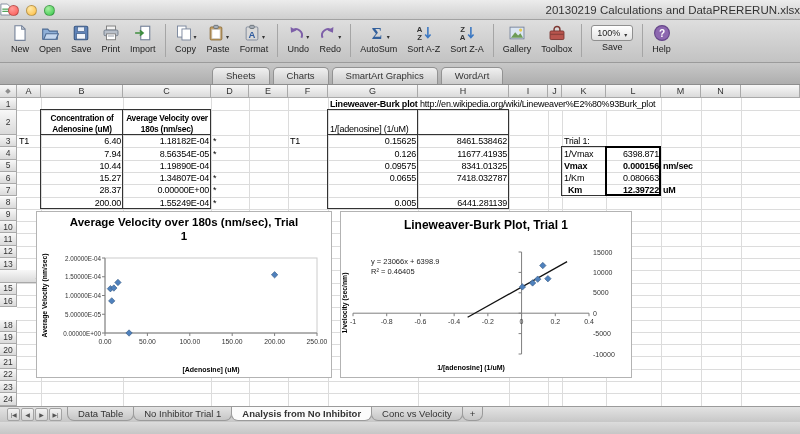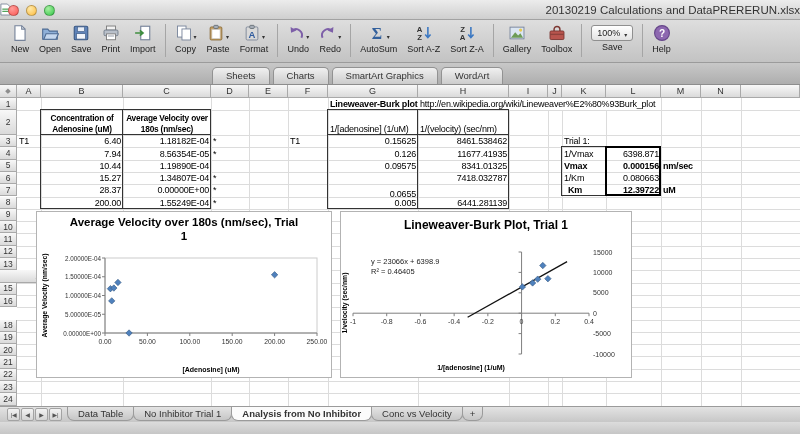--- a/index.html
+++ b/index.html
@@ -336,21 +336,20 @@
       <div class="hdr" style="left: 0px; top: 259.1px; width: 17px; height: 12.3px; font-size: 8.5px;">20</div>
       <div class="hdr" style="left: 0px; top: 271.4px; width: 17px; height: 12.3px; font-size: 8.5px;">21</div>
       <div class="hdr" style="left: 0px; top: 283.7px; width: 17px; height: 12.3px; font-size: 8.5px;">22</div>
       <div class="hdr" style="left: 0px; top: 296px; width: 17px; height: 12.3px; font-size: 8.5px;">23</div>
       <div class="hdr" style="left: 0px; top: 308.3px; width: 17px; height: 12.3px; font-size: 8.5px;">24</div>
       <div class="cell b" style="left: 328px; top: 13px; height: 12px; width: 90px;">Lineweaver-Burk plot</div>
       <div class="cell spill" style="left: 418px; top: 13px; height: 12px;">http://en.wikipedia.org/wiki/Lineweaver%E2%80%93Burk_plot</div>
       <div class="cell b wrap al-c" style="left: 41px; top: 25px; height: 25px; width: 82px;">Concentration of Adenosine (uM)</div>
       <div class="cell b wrap al-c" style="left: 123px; top: 25px; height: 25px; width: 88px;">Average Velocity over 180s (nm/sec)</div>
       <div class="cell" style="left: 328px; top: 25px; height: 25px; width: 90px;">1/[adenosine] (1/uM)</div>
-      <div class="cell" style="left: 418px; top: 25px; height: 25px; width: 91px;">1/(velocity) (sec/nm)</div>
       <div class="cell" style="left: 17px; top: 50px; height: 12.3px; width: 24px;">T1</div>
       <div class="cell al-r" style="left: 41px; top: 50px; height: 12.3px; width: 82px;">6.40</div>
       <div class="cell al-r" style="left: 123px; top: 50px; height: 12.3px; width: 88px;">1.18182E-04</div>
       <div class="cell" style="left: 211px; top: 50px; height: 12.3px; width: 38px;">*</div>
       <div class="cell" style="left: 288px; top: 50px; height: 12.3px; width: 40px;">T1</div>
       <div class="cell al-r" style="left: 328px; top: 50px; height: 12.3px; width: 90px;">0.15625</div>
       <div class="cell al-r" style="left: 418px; top: 50px; height: 12.3px; width: 91px;">8461.538462</div>
       <div class="cell" style="left: 562px; top: 50px; height: 12.3px; width: 44px;">Trial 1:</div>
       <div class="cell al-r" style="left: 41px; top: 62.3px; height: 12.3px; width: 82px;">7.94</div>
       <div class="cell al-r" style="left: 123px; top: 62.3px; height: 12.3px; width: 88px;">8.56354E-05</div>
@@ -362,21 +361,21 @@
       <div class="cell al-r" style="left: 41px; top: 74.6px; height: 12.3px; width: 82px;">10.44</div>
       <div class="cell al-r" style="left: 123px; top: 74.6px; height: 12.3px; width: 88px;">1.19890E-04</div>
       <div class="cell al-r" style="left: 328px; top: 74.6px; height: 12.3px; width: 90px;">0.09575</div>
       <div class="cell al-r" style="left: 418px; top: 74.6px; height: 12.3px; width: 91px;">8341.01325</div>
       <div class="cell b" style="left: 562px; top: 74.6px; height: 12.3px; width: 44px;">Vmax</div>
       <div class="cell b al-r" style="left: 606px; top: 74.6px; height: 12.3px; width: 55px;">0.000156</div>
       <div class="cell b" style="left: 661px; top: 74.6px; height: 12.3px; width: 40px;">nm/sec</div>
       <div class="cell al-r" style="left: 41px; top: 86.9px; height: 12.3px; width: 82px;">15.27</div>
       <div class="cell al-r" style="left: 123px; top: 86.9px; height: 12.3px; width: 88px;">1.34807E-04</div>
       <div class="cell" style="left: 211px; top: 86.9px; height: 12.3px; width: 38px;">*</div>
-      <div class="cell al-r" style="left: 328px; top: 86.9px; height: 12.3px; width: 90px; margin-top: 16px;">0.0655</div>
+      <div class="cell al-r" style="left: 328px; top: 86.9px; height: 12.3px; width: 90px;">0.0655</div>
       <div class="cell al-r" style="left: 418px; top: 86.9px; height: 12.3px; width: 91px;">7418.032787</div>
       <div class="cell" style="left: 562px; top: 86.9px; height: 12.3px; width: 44px;">1/Km</div>
       <div class="cell al-r" style="left: 606px; top: 86.9px; height: 12.3px; width: 55px;">0.080663</div>
       <div class="cell al-r" style="left: 41px; top: 99.2px; height: 12.3px; width: 82px;">28.37</div>
       <div class="cell al-r" style="left: 123px; top: 99.2px; height: 12.3px; width: 88px;">0.00000E+00</div>
       <div class="cell" style="left: 211px; top: 99.2px; height: 12.3px; width: 38px;">*</div>
       <div class="cell b" style="left: 562px; top: 99.2px; height: 12.3px; width: 44px; padding-left: 6px;">Km</div>
       <div class="cell b al-r" style="left: 606px; top: 99.2px; height: 12.3px; width: 55px; text-align: right;">12.39722</div>
       <div class="cell b" style="left: 661px; top: 99.2px; height: 12.3px; width: 40px;">uM</div>
       <div class="cell al-r" style="left: 41px; top: 111.5px; height: 12.3px; width: 82px;">200.00</div>

